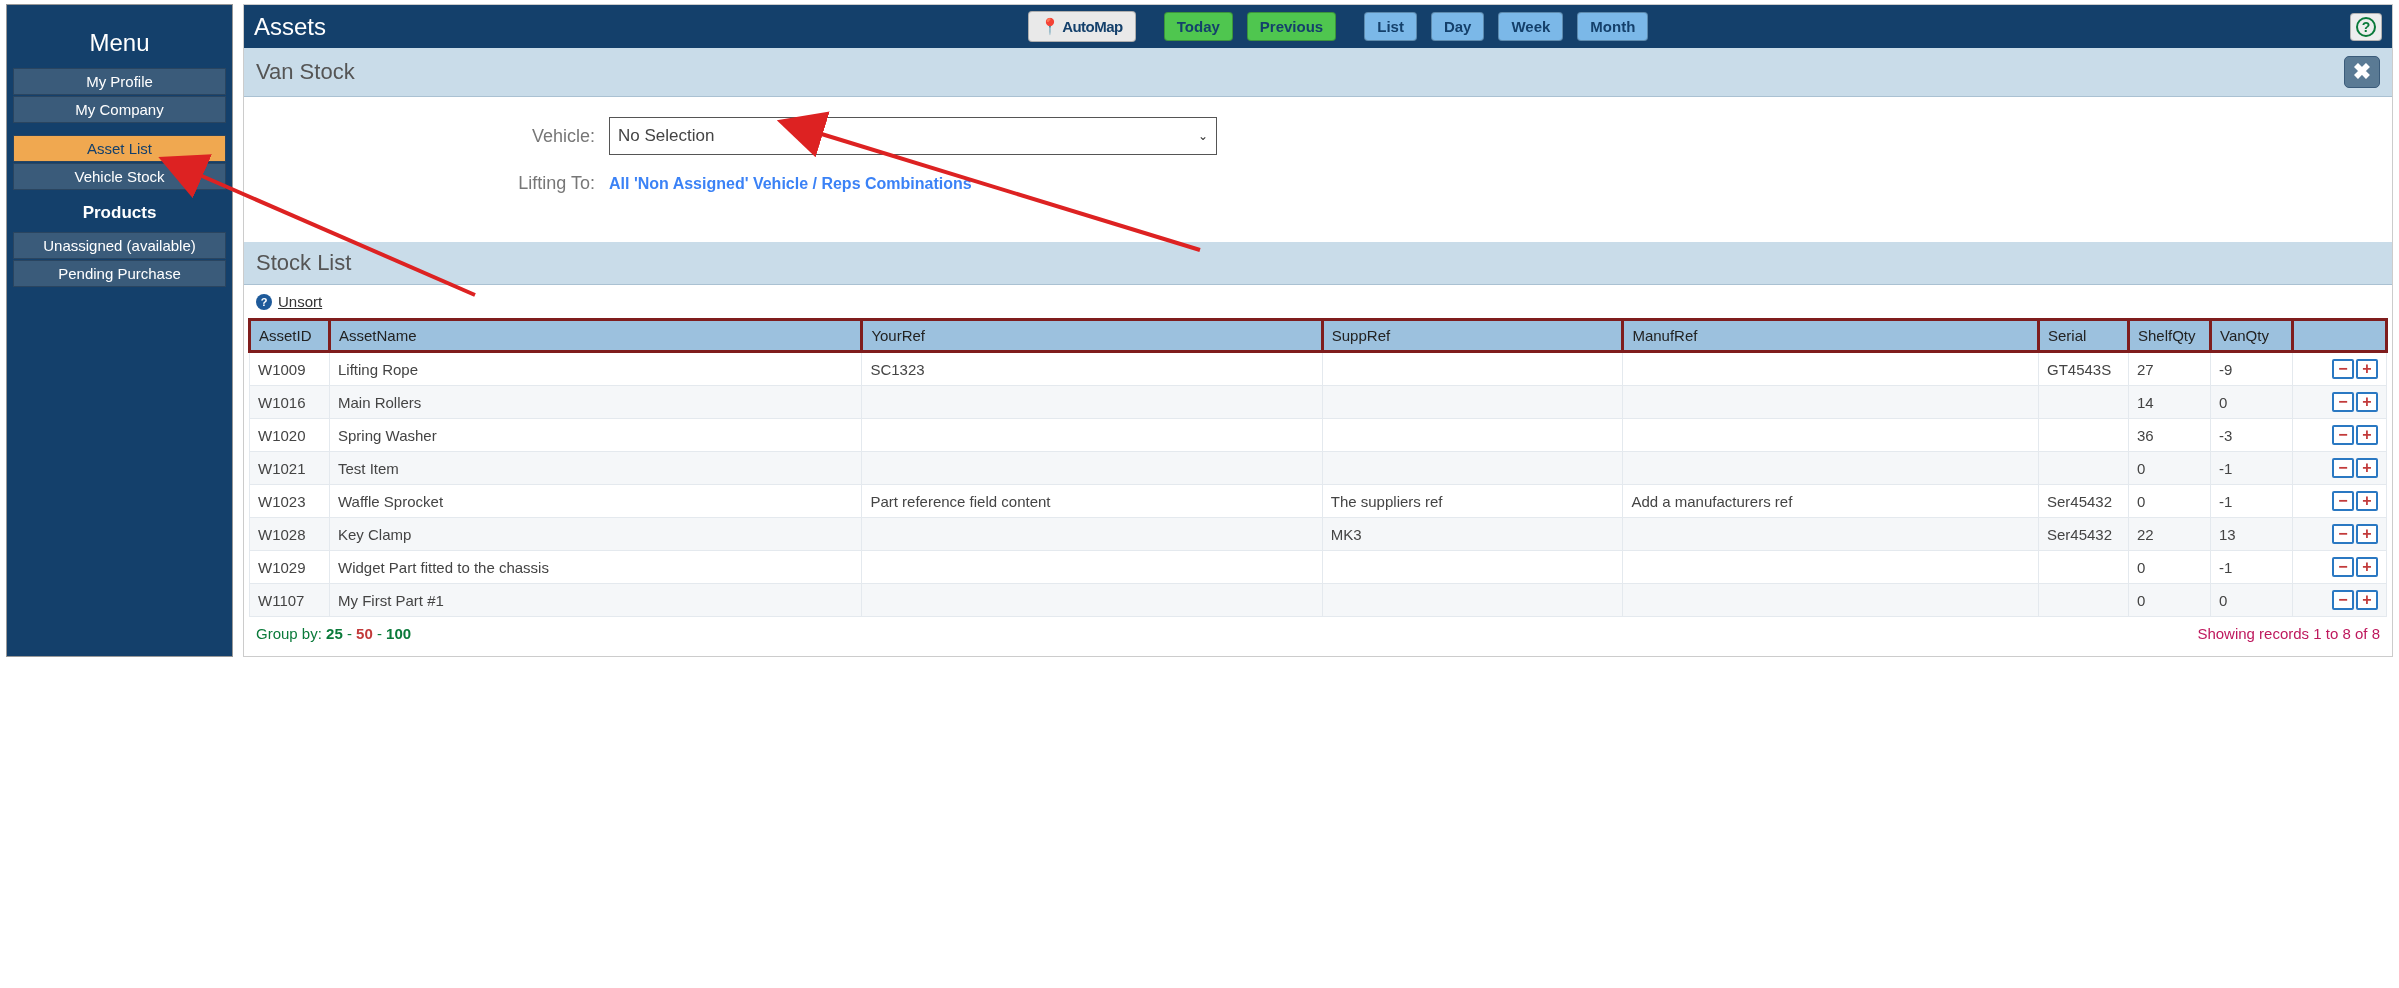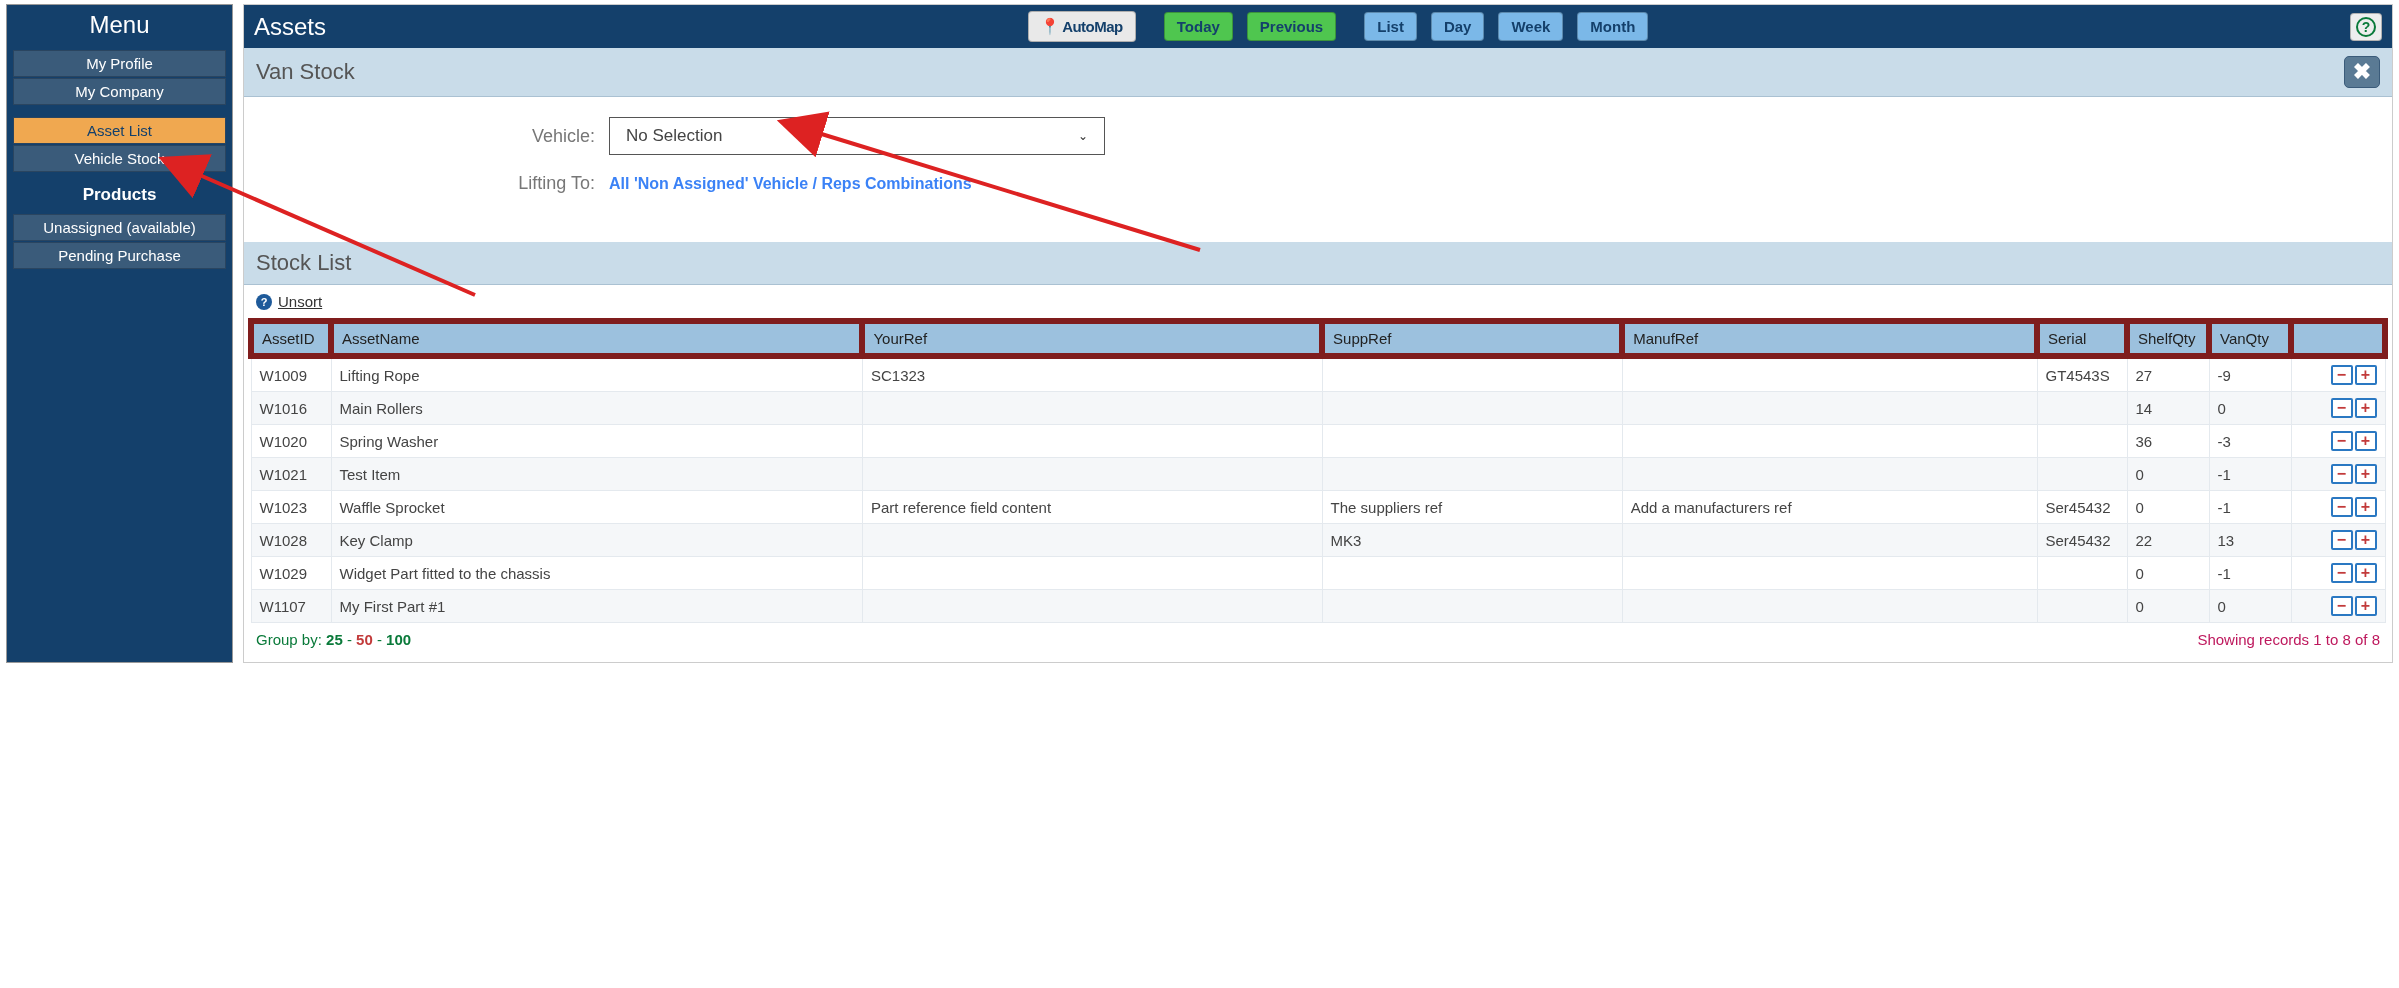--- a/index.html
+++ b/index.html
@@ -19,21 +19,21 @@
     width: 227px;
     flex: 0 0 227px;
     background: #14406b;
     border: 1px solid #999;
     padding-bottom: 10px;
   }
   .sidebar-title {
     color: #fff;
     text-align: center;
     font-size: 24px;
-    padding: 6px 0 10px 0;
+    padding: 24px 0 10px 0;
     font-weight: 400;
   }
   .menu-item {
     display: block;
     margin: 1px 6px;
     padding: 4px 0;
     text-align: center;
     background: #3a5b7a;
     color: #fff;
     font-size: 15px;
@@ -147,25 +147,25 @@
     margin-bottom: 18px;
   }
   .form-label {
     width: 335px;
     text-align: right;
     font-size: 18px;
     color: #777;
     padding-right: 14px;
   }
   .vehicle-select {
-    width: 496px;
+    width: 608px;
     height: 38px;
     border: 1px solid #555;
     background: #fff;
-    padding: 0 16px;
+    padding: 0 8px;
     font-size: 17px;
     color: #444;
     display: flex;
     align-items: center;
     justify-content: space-between;
     cursor: pointer;
   }
   .chevron-down {
     font-size: 12px;
     color: #333;
@@ -204,21 +204,21 @@
     margin: 0 4px;
     border-collapse: collapse;
     font-size: 15px;
   }
   table.stock th {
     background: #9cc1de;
     color: #222;
     text-align: left;
     padding: 6px 8px;
     font-weight: 400;
-    border: 6px solid #7f1d1d;
+    border: 3px solid #7f1d1d;
   }
   table.stock td {
     padding: 6px 8px;
     border: 1px solid #e4e9ee;
     color: #444;
   }
   table.stock tr:nth-child(even) td { background: #f5f7f9; }
   table.stock tr:nth-child(odd) td { background: #ffffff; }
   .col-assetid { width: 80px; }
   .col-serial { width: 90px; }

